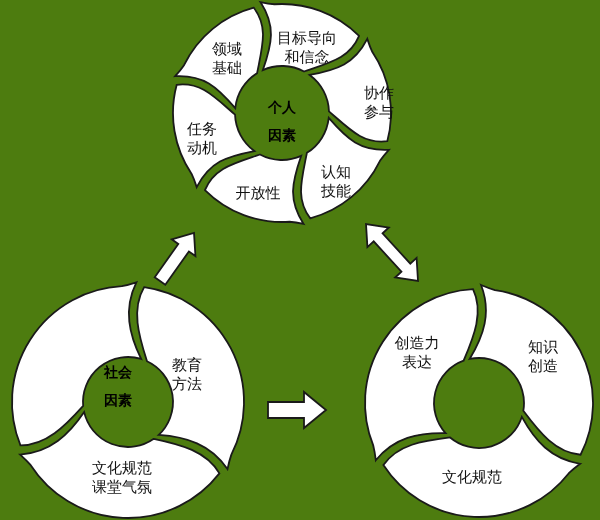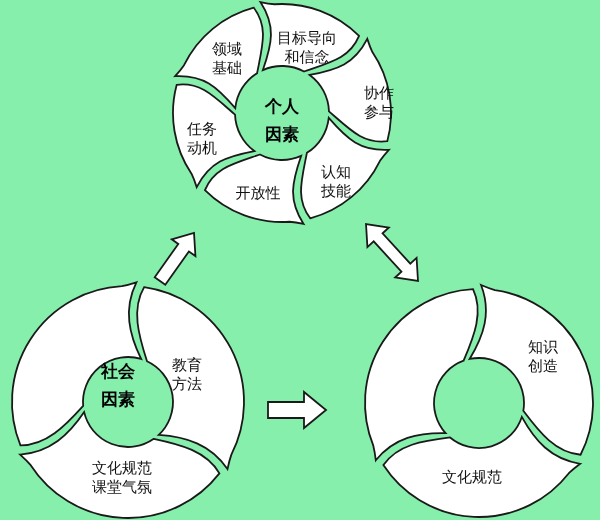--- a/index.html
+++ b/index.html
@@ -1,21 +1,21 @@
 <!DOCTYPE html>
 <html><head>
 <meta charset="utf-8">
 <style>
   html,body{margin:0;padding:0;background:#fff;}
-  .stage{position:relative;width:600px;height:520px;background:#86efac;overflow:hidden;
+  .stage{position:relative;width:600px;height:520px;background:#4d7c0f;overflow:hidden;
          font-family:"Liberation Sans",sans-serif;}
   .stage svg{position:absolute;left:0;top:0;}
   .lbl{position:absolute;transform:translate(-50%,-50%);text-align:center;
        font-size:15px;line-height:19px;color:#111;white-space:pre-line;pointer-events:none;}
-  .lbl.center{font-weight:bold;font-size:17px;line-height:28px;color:#000;}
+  .lbl.center{font-weight:bold;font-size:14px;line-height:28px;color:#000;}
 </style>
 </head>
 <body>
 
 <div class="stage">
   <svg id="art" width="600" height="520" viewBox="0 0 600 520">
       <path d="M 260.44 2.08 Q 268.59 3.82 274.40 4.27 A 109 109 0 0 1 359.07 35.93 C 349.77 58.12 330.97 62.29 304.07 71.50 A 47 47 0 0 0 262.88 70.06 C 272.19 43.19 275.92 26.01 260.44 2.08 Z" fill="#ffffff" stroke="none" stroke-width="1.8" stroke-miterlimit="6"></path>
       <path d="M 367.28 38.87 Q 369.85 46.80 372.37 52.05 A 109 109 0 0 1 387.29 141.21 C 363.41 144.25 350.41 130.06 328.97 111.36 A 47 47 0 0 0 309.63 74.98 C 337.55 69.60 354.29 64.24 367.28 38.87 Z" fill="#ffffff" stroke="none" stroke-width="1.8" stroke-miterlimit="6"></path>
       <path d="M 388.84 149.79 Q 383.26 155.98 379.97 160.78 A 109 109 0 0 1 310.21 218.29 C 295.64 199.13 301.43 180.77 306.91 152.86 A 47 47 0 0 0 328.74 117.91 C 347.37 139.41 360.37 151.23 388.84 149.79 Z" fill="#ffffff" stroke="none" stroke-width="1.8" stroke-miterlimit="6"></path>
       <path d="M 303.56 223.92 Q 295.41 222.18 289.60 221.73 A 109 109 0 0 1 204.93 190.07 C 214.23 167.88 233.03 163.71 259.93 154.50 A 47 47 0 0 0 301.12 155.94 C 291.81 182.81 288.08 199.99 303.56 223.92 Z" fill="#ffffff" stroke="none" stroke-width="1.8" stroke-miterlimit="6"></path>
@@ -58,16 +58,18 @@
   <div class="lbl center" style="left:282px;top:121px">个人
 因素</div>
 
   <div class="lbl" style="left:187px;top:374px">教育
 方法</div>
   <div class="lbl" style="left:122px;top:477px">文化规范
 课堂气氛</div>
   <div class="lbl center" style="left:118px;top:386px">社会
 因素</div>
 
+  <div class="lbl" style="left:417px;top:352px">创造力
+表达</div>
   <div class="lbl" style="left:543px;top:356px">知识
 创造</div>
   <div class="lbl" style="left:472px;top:476px">文化规范</div>
 </div>
 
 </body></html>

